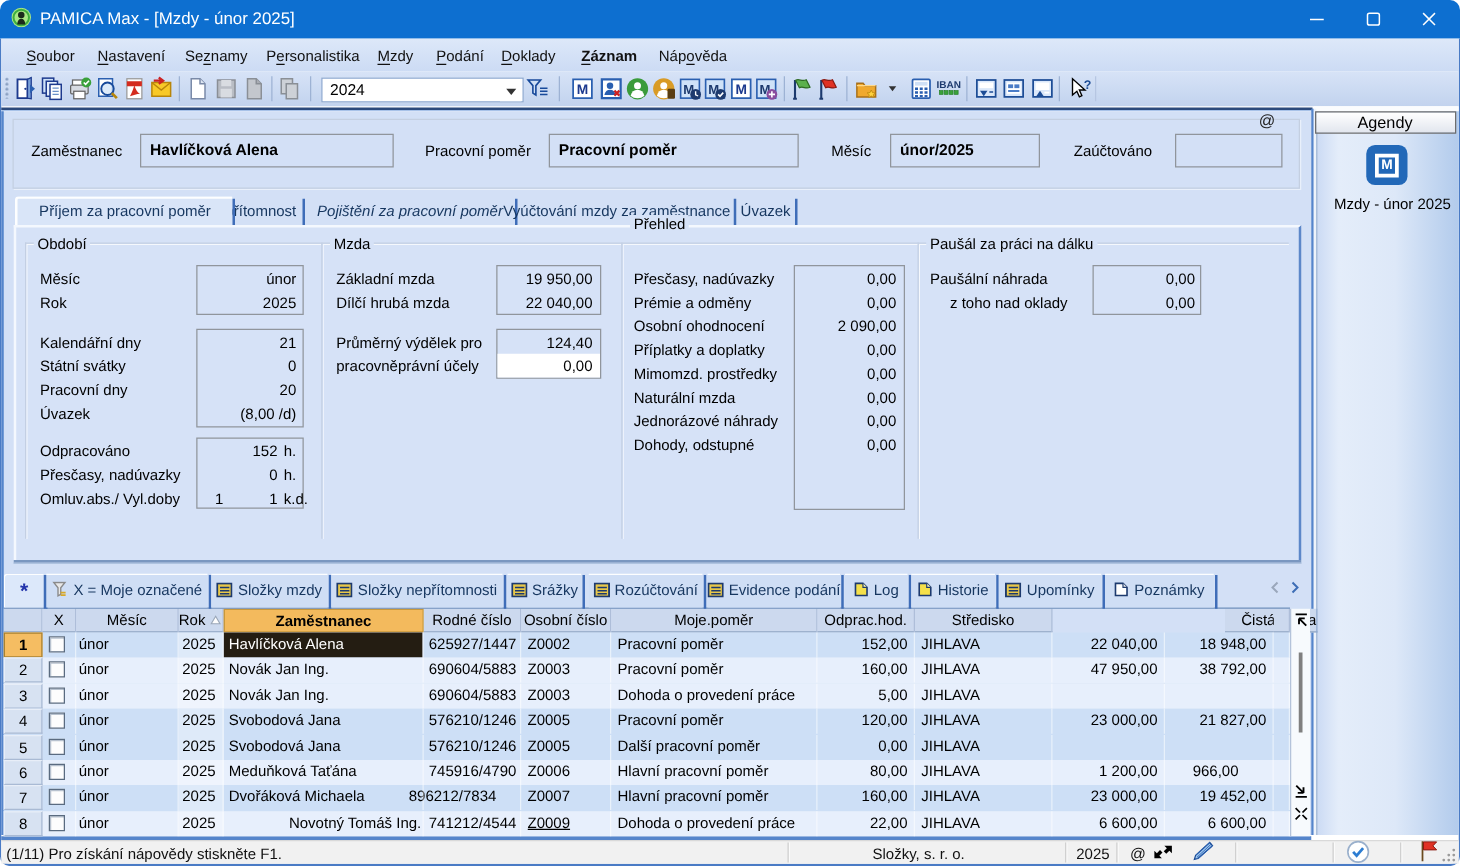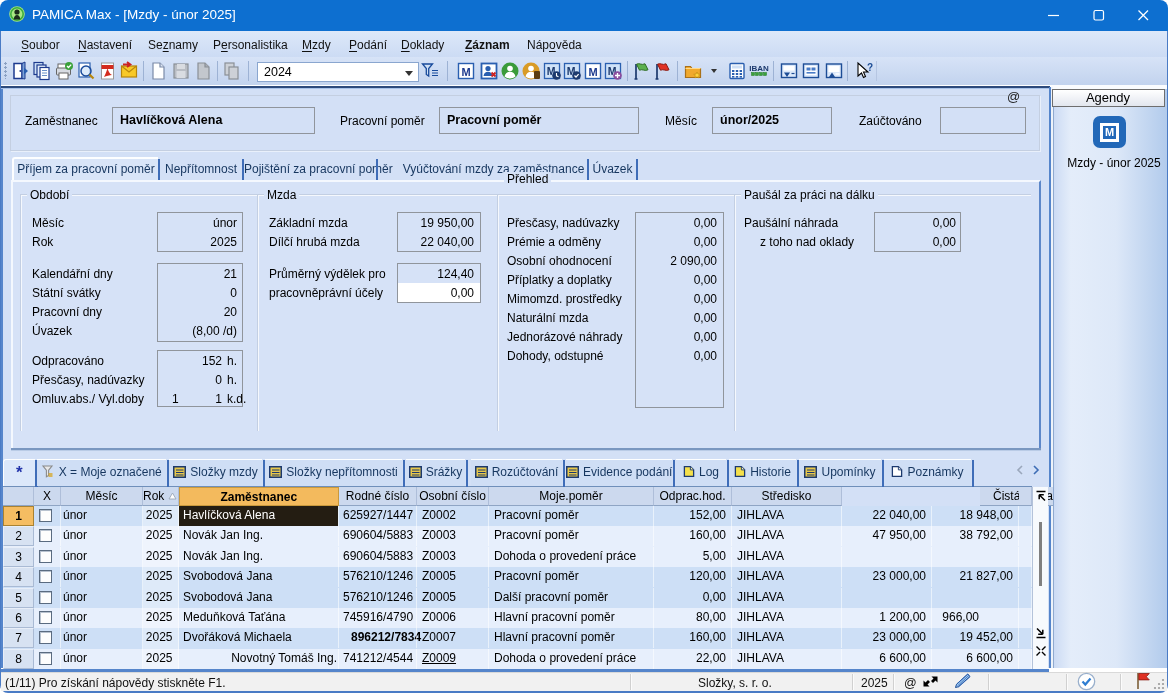--- a/index.html
+++ b/index.html
@@ -269,23 +269,23 @@
 <div class="abs" style="left:10px;top:95px;width:1030px;height:56px;border:1px solid rgba(170,178,192,0.38);box-shadow:1px 1px 0 rgba(255,255,255,0.5);"></div>
 <span class="flabel" style="left:25px;top:114px">Zaměstnanec</span>
 <div class="finput" style="left:112px;width:203px;">Havlíčková Alena</div>
 <span class="flabel" style="left:340px;top:114px">Pracovní poměr</span>
 <div class="finput" style="left:439px;width:200px;">Pracovní poměr</div>
 <span class="flabel" style="left:665px;top:114px">Měsíc</span>
 <div class="finput" style="left:712px;width:120px;">únor/2025</div>
 <span class="flabel" style="left:859px;top:114px">Zaúčtováno</span>
 <div class="finput" style="left:940px;width:86px;"></div>
 <span class="abs" style="left:1007px;top:89px;font-size:13px;color:#222;">@</span>
-<div class="tab active" style="left:12px;width:146px;">Příjem za pracovní poměr<div class="sepbar"></div></div>
+<div class="tab active" style="left:12px;width:174px;">Příjem za pracovní poměr<div class="sepbar"></div></div>
 <div class="tab" style="left:160px;width:82px;">Nepřítomnost<div class="sepbar"></div></div>
-<div class="tab" style="left:244px;width:132px;">Pojištění za pracovní poměr<div class="sepbar"></div></div>
+<div class="tab" style="left:244px;width:168px;font-style:italic;">Pojištění za pracovní poměr<div class="sepbar"></div></div>
 <div class="tab" style="left:400px;width:187px;">Vyúčtování mzdy za zaměstnance<div class="sepbar"></div></div>
 <div class="tab" style="left:589px;width:47px;">Úvazek<div class="sepbar"></div></div>
 <div id="panel"></div>
 <div id="panelbot"></div>
 <div class="group" style="left:20px;top:194px;width:237px;height:237px;"></div>
 <div class="group" style="left:257px;top:194px;width:240px;height:237px;"></div>
 <div class="group" style="left:497px;top:194px;width:237px;height:237px;"></div>
 <div class="group" style="left:734px;top:194px;width:297px;height:237px;"></div>
 <span class="gtitle" style="left:27px;top:188px;">Období</span>
 <span class="gtitle" style="left:264px;top:188px;">Mzda</span>
@@ -553,42 +553,42 @@
 <div class="cell" style="left:60px;width:76px;">únor</div>
 <div style="position:absolute;left:140px;top:0;width:35.5px;height:20.4px;background:rgba(255,255,255,0.35);"></div>
 <div class="cell" style="left:140px;width:29.5px;text-align:right;">2025</div>
 <div class="cell" style="left:180px;width:154px;">Meduňková Taťána</div>
 <div class="cell" style="left:340px;width:72px;">745916/4790</div>
 <div class="cell" style="left:419px;width:65px;">Z0006</div>
 <div class="cell" style="left:491px;width:158px;">Hlavní pracovní poměr</div>
 <div class="cell" style="left:651px;width:72px;text-align:right;">80,00</div>
 <div class="cell" style="left:734px;width:100px;">JIHLAVA</div>
 <div class="cell" style="left:839px;width:84px;text-align:right;">1 200,00</div>
-<div class="cell" style="left:895px;width:81px;text-align:right;">966,00</div>
+<div class="cell" style="left:929px;width:81px;text-align:center;">966,00</div>
 <div style="position:absolute;left:57px;top:0;width:1px;height:20px;background:rgba(255,255,255,0.55);"></div>
 <div style="position:absolute;left:139px;top:0;width:1px;height:20.4px;background:rgba(255,255,255,0.55);"></div>
 <div style="position:absolute;left:174.5px;top:0;width:1px;height:20.4px;background:rgba(255,255,255,0.55);"></div>
 <div style="position:absolute;left:335px;top:0;width:1px;height:20px;background:rgba(255,255,255,0.55);"></div>
 <div style="position:absolute;left:413px;top:0;width:1px;height:20px;background:rgba(255,255,255,0.55);"></div>
 <div style="position:absolute;left:485px;top:0;width:1px;height:20px;background:rgba(255,255,255,0.55);"></div>
 <div style="position:absolute;left:650px;top:0;width:1px;height:20px;background:rgba(255,255,255,0.55);"></div>
 <div style="position:absolute;left:728px;top:0;width:1px;height:20px;background:rgba(255,255,255,0.55);"></div>
 <div style="position:absolute;left:838px;top:0;width:1px;height:20px;background:rgba(255,255,255,0.55);"></div>
 <div style="position:absolute;left:928px;top:0;width:1px;height:20px;background:rgba(255,255,255,0.55);"></div>
 <div style="position:absolute;left:1015px;top:0;width:1px;height:20px;background:rgba(255,255,255,0.55);"></div>
 <div style="position:absolute;left:1028px;top:0;width:1px;height:20px;background:rgba(255,255,255,0.55);"></div>
 </div>
 <div class="row" style="top:628.4px;background:#cddff6;">
 <div class="num">7</div>
 <div class="cbx"></div>
 <div class="cell" style="left:60px;width:76px;">únor</div>
 <div style="position:absolute;left:140px;top:0;width:35.5px;height:20.4px;background:rgba(255,255,255,0.35);"></div>
 <div class="cell" style="left:140px;width:29.5px;text-align:right;">2025</div>
 <div class="cell" style="left:180px;width:154px;">Dvořáková Michaela</div>
-<div class="cell" style="left:348px;width:72px;font-weight:bold;">896212/7834</div>
+<div class="cell" style="left:324px;width:72px;">896212/7834</div>
 <div class="cell" style="left:419px;width:65px;">Z0007</div>
 <div class="cell" style="left:491px;width:158px;">Hlavní pracovní poměr</div>
 <div class="cell" style="left:651px;width:72px;text-align:right;">160,00</div>
 <div class="cell" style="left:734px;width:100px;">JIHLAVA</div>
 <div class="cell" style="left:839px;width:84px;text-align:right;">23 000,00</div>
 <div class="cell" style="left:929px;width:81px;text-align:right;">19 452,00</div>
 <div style="position:absolute;left:57px;top:0;width:1px;height:20px;background:rgba(255,255,255,0.55);"></div>
 <div style="position:absolute;left:139px;top:0;width:1px;height:20.4px;background:rgba(255,255,255,0.55);"></div>
 <div style="position:absolute;left:174.5px;top:0;width:1px;height:20.4px;background:rgba(255,255,255,0.55);"></div>
 <div style="position:absolute;left:335px;top:0;width:1px;height:20px;background:rgba(255,255,255,0.55);"></div>

